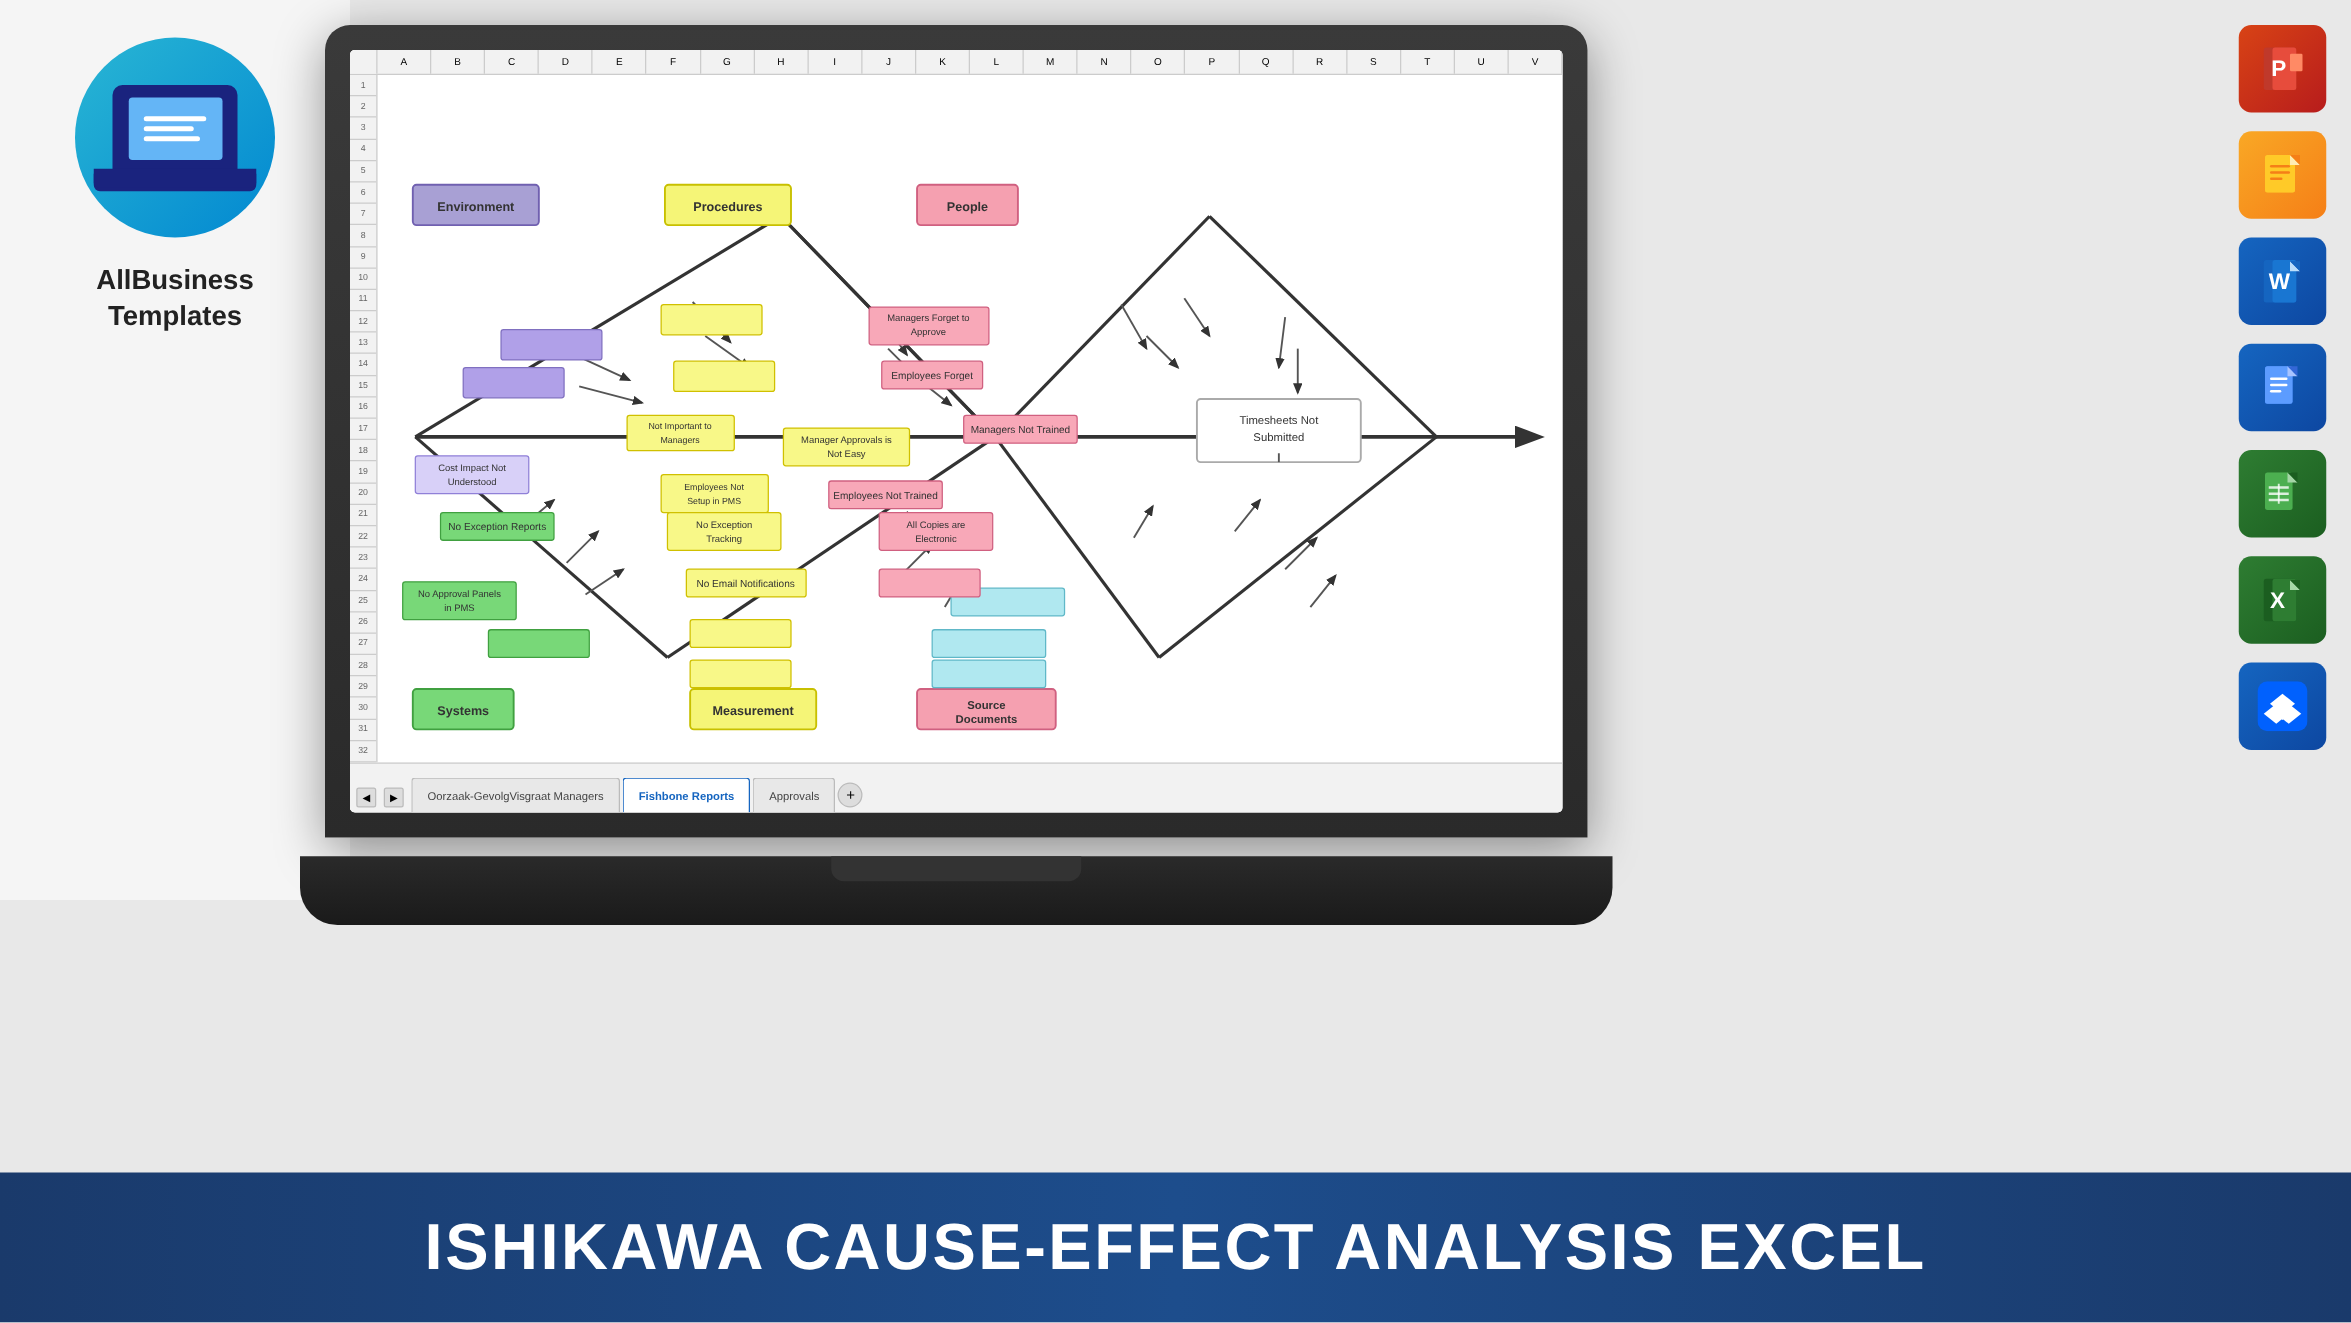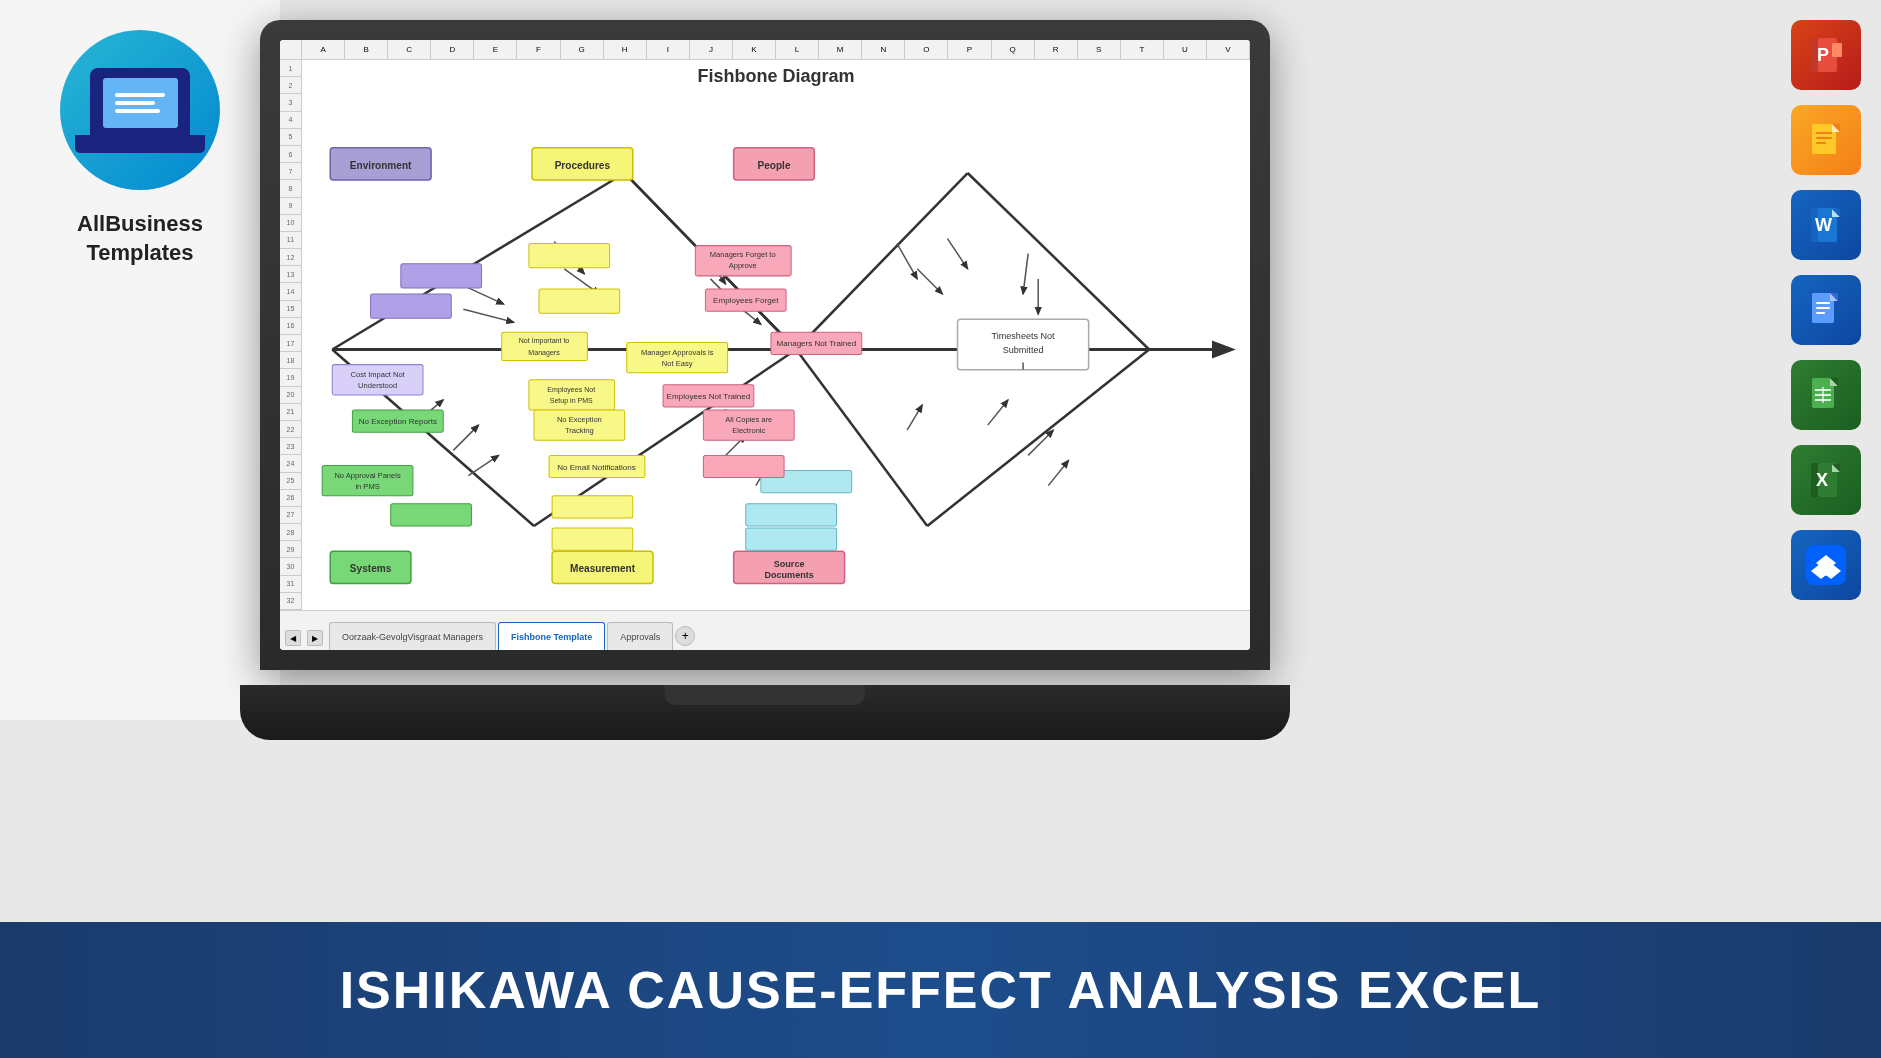--- a/index.html
+++ b/index.html
@@ -266,21 +266,21 @@
     .sheets-icon { background: linear-gradient(135deg, #2e7d32, #1b5e20); }
     .excel-icon { background: linear-gradient(135deg, #2e7d32, #1b5e20); }
     .dropbox-icon { background: linear-gradient(135deg, #1565c0, #0d47a1); }
 
     
     .bottom-banner {
       position: absolute;
       bottom: 0;
       left: 0;
       right: 0;
-      height: 136px;
+      height: 120px;
       background: linear-gradient(90deg, #1a3a6b, #1d4d8c, #1a3a6b);
       display: flex;
       align-items: center;
       justify-content: center;
     }
 
     .banner-text {
       font-size: 52px;
       font-weight: 900;
       color: white;
@@ -375,21 +375,20 @@
           <div style="height:18px;border-bottom:1px solid #ccc;font-size:7px;display:flex;align-items:center;justify-content:center;color:#666;">27</div>
           <div style="height:18px;border-bottom:1px solid #ccc;font-size:7px;display:flex;align-items:center;justify-content:center;color:#666;">28</div>
           <div style="height:18px;border-bottom:1px solid #ccc;font-size:7px;display:flex;align-items:center;justify-content:center;color:#666;">29</div>
           <div style="height:18px;border-bottom:1px solid #ccc;font-size:7px;display:flex;align-items:center;justify-content:center;color:#666;">30</div>
           <div style="height:18px;border-bottom:1px solid #ccc;font-size:7px;display:flex;align-items:center;justify-content:center;color:#666;">31</div>
           <div style="height:18px;border-bottom:1px solid #ccc;font-size:7px;display:flex;align-items:center;justify-content:center;color:#666;">32</div>
         </div>
 
         <div style="position:absolute;top:20px;left:22px;right:0;bottom:40px;background:white;overflow:hidden;">
 
-          <div class="diagram-title" style="padding-top:6px;font-size:18px;">Fishbone Diagram</div>
 
           <svg viewBox="0 0 940 510" style="width:100%;height:calc(100% - 35px);position:absolute;top:32px;left:0;">
 
             <line x1="30" y1="255" x2="920" y2="255" stroke="#333" stroke-width="3" marker-end="url(#arrowhead)"></line>
 
             <defs>
               <marker id="arrowhead" markerWidth="8" markerHeight="6" refX="6" refY="3" orient="auto">
                 <polygon points="0 0, 8 3, 0 6" fill="#333"></polygon>
               </marker>
               <marker id="arrowhead-small" markerWidth="6" markerHeight="5" refX="5" refY="2.5" orient="auto">
@@ -534,21 +533,21 @@
 
             <rect x="398" y="360" width="80" height="22" rx="2" fill="#f8a8b8" stroke="#d06080" stroke-width="1"></rect>
 
           </svg>
         </div>
 
         <div class="excel-tabs">
           <div class="tab-nav-btn">◀</div>
           <div class="tab-nav-btn">▶</div>
           <div class="tab">Oorzaak-GevolgVisgraat Managers</div>
-          <div class="tab active">Fishbone Template</div>
+          <div class="tab active">Fishbone Reports</div>
           <div class="tab">Approvals</div>
           <div class="tab-add">+</div>
         </div>
 
       </div>
     </div>
   </div>
   <div class="laptop-base"></div>
 </div>
 

